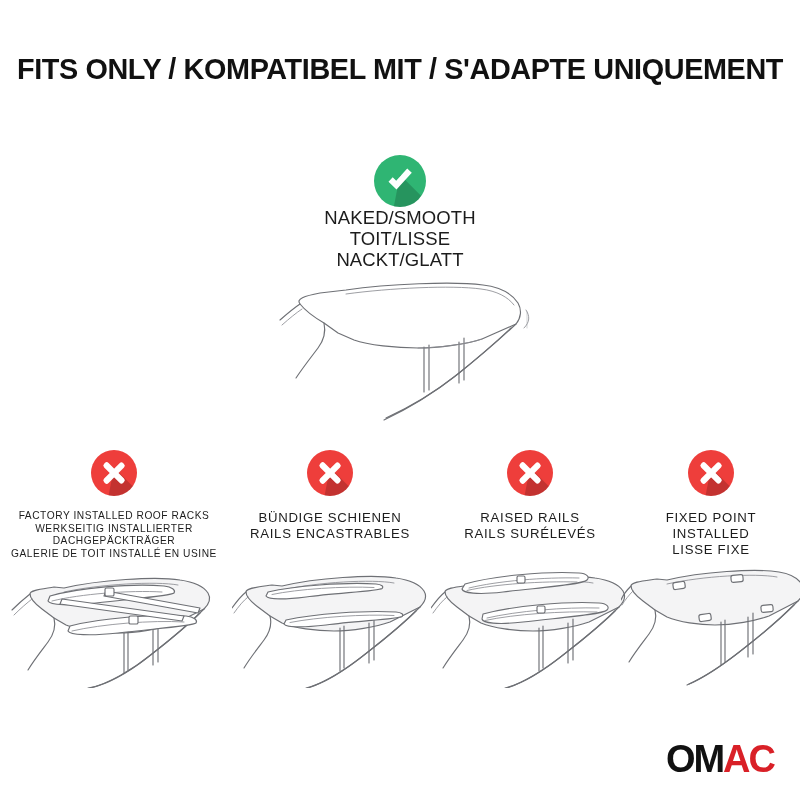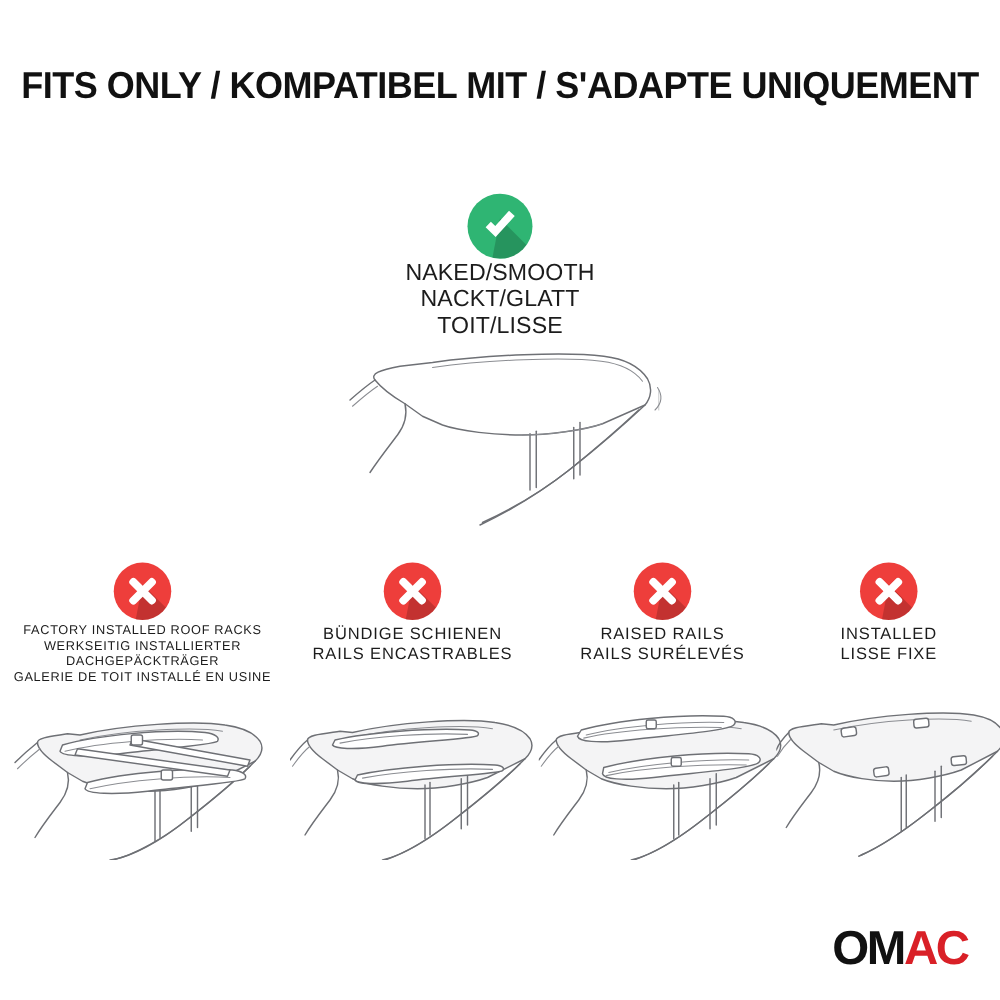--- a/index.html
+++ b/index.html
@@ -89,21 +89,21 @@
     width: 800px;
     height: 260px;
   }
   .reject-item {
     position: absolute;
     top: 0;
     text-align: center;
   }
   .reject-item .badge { width: 46px; height: 46px; }
   .reject-label {
-    margin-top: 3px;
+    margin-top: 14px;
     color: #1c1c1c;
     font-weight: 400;
   }
   .reject-label div { white-space: nowrap; }
   .reject-label.small {
     font-size: 10.2px;
     line-height: 12.6px;
     letter-spacing: 0.55px;
   }
   .reject-label.big {
@@ -161,22 +161,22 @@
 
   <div class="badge green">
     <div class="shadow"></div>
     <svg viewBox="0 0 52 52" aria-hidden="true">
       <path d="M14.5 26.8 L22.5 34.6 L37.8 17.8 L33.2 13.6 L22.2 25.7 L18.7 22.3 Z" fill="#ffffff"></path>
     </svg>
   </div>
 
   <div class="approve-label">
     <div>NAKED/SMOOTH</div>
+    <div>TOIT/LISSE</div>
     <div>NACKT/GLATT</div>
-    <div>TOIT/LISSE</div>
   </div>
 </div>
 
 <div id="main-roof">
   <svg viewBox="0 0 296 150" width="296" height="150" aria-hidden="true">
 
     <path class="roof-fill" d="M78 14 C120 8 185 5 215 9 C232 11 244 18 250 27
              C254 34 253 42 248 48
              L214 63 C200 68 170 72 150 72
              C128 72 100 69 86 64
@@ -362,20 +362,21 @@
     <div class="badge red">
       <div class="shadow"></div>
       <svg viewBox="0 0 46 46" aria-hidden="true">
         <g fill="#ffffff">
           <rect x="20" y="9.5" width="6.2" height="27" rx="2.6" transform="rotate(45 23 23)"></rect>
           <rect x="20" y="9.5" width="6.2" height="27" rx="2.6" transform="rotate(-45 23 23)"></rect>
         </g>
       </svg>
     </div>
     <div class="reject-label big">
+      <div>FIXED POINT</div>
       <div>INSTALLED</div>
       <div>LISSE FIXE</div>
     </div>
     <div class="reject-art" style="top:104px;">
       <svg viewBox="0 0 180 134" width="180" height="134" aria-hidden="true">
         <path class="roof-fill soft" d="M46 26 C80 18 134 14 158 18 C170 20 178 25 181 31
                  C184 36 182 42 177 47
                  L148 62 C134 67 112 71 94 71
                  C78 71 58 68 46 63
                  L34 56 L22 47

